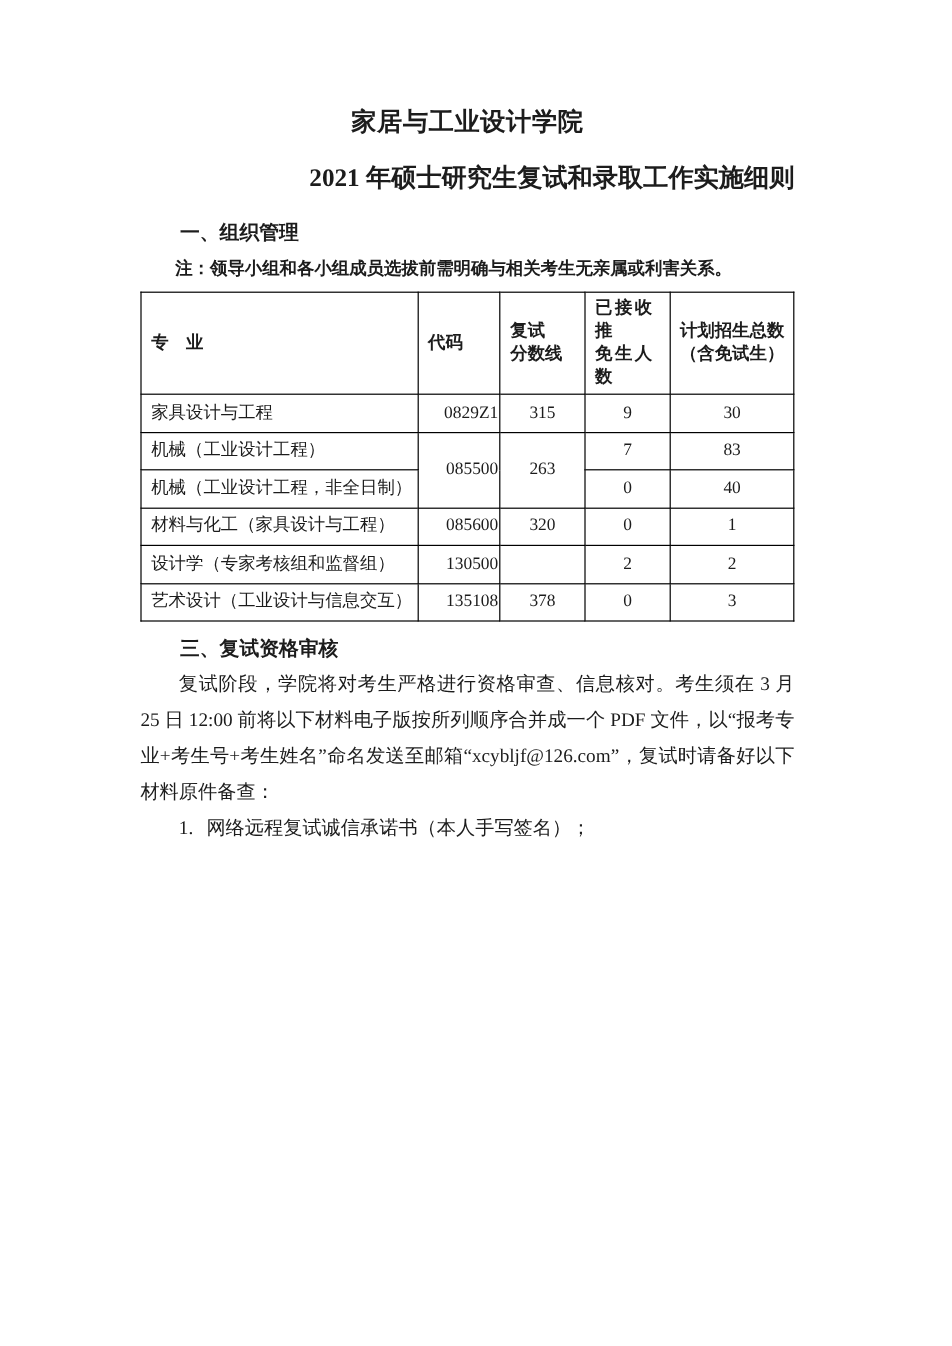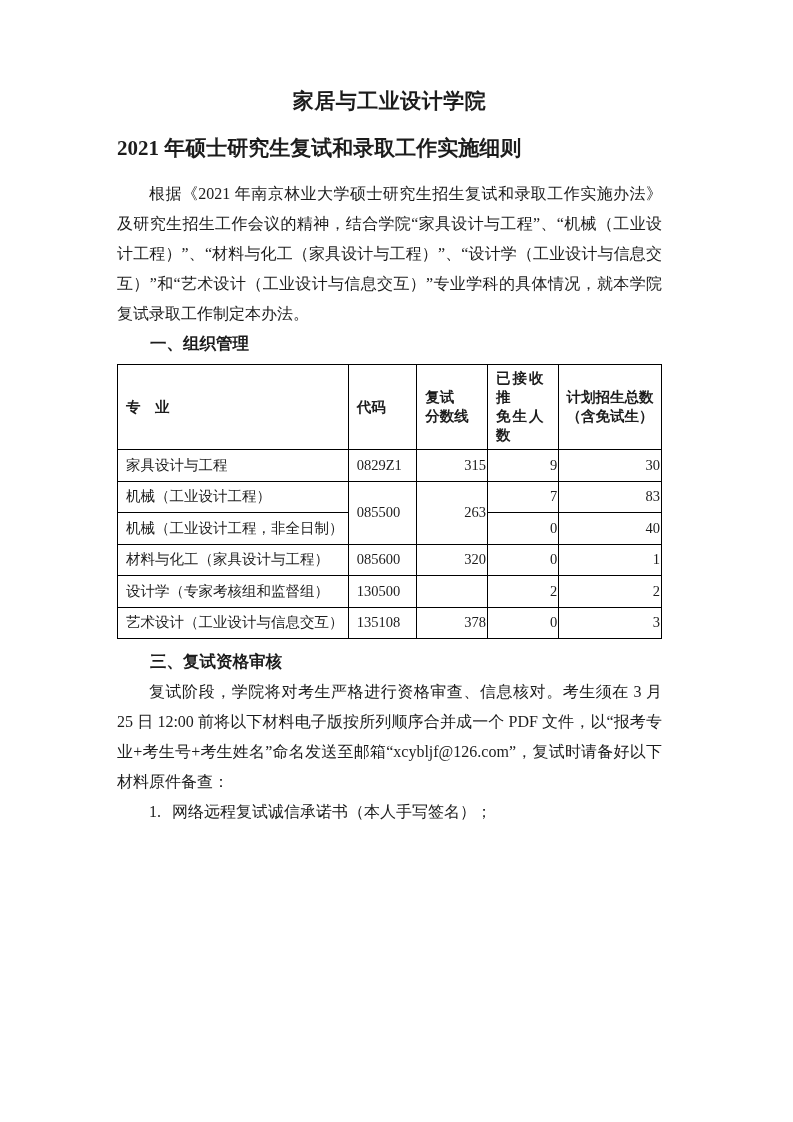--- a/index.html
+++ b/index.html
@@ -18,21 +18,21 @@
   .doc-title {
     margin: 0 0 17px 0;
     text-align: center;
     font-size: 21px;
     font-weight: 700;
     line-height: 30px;
     letter-spacing: 0.5px;
   }
   .doc-subtitle {
     margin: 0 0 16px 0;
-    text-align: left;
+    text-align: right;
     font-size: 21px;
     font-weight: 700;
     line-height: 30px;
   }
   p.body-par {
     margin: 0;
     font-size: 16px;
     line-height: 30px;
     text-align: justify;
     text-indent: 2em;
@@ -68,40 +68,40 @@
     text-align: left;
     white-space: pre-line;
     line-height: 19px;
     padding: 4px 2px 4px 8px;
     height: 38px;
   }
   .adm-table th.th-plan { text-align: center; padding-left: 2px; margin-left: 35px; }
   .adm-table th.th-tuimian { letter-spacing: 2px; }
   .adm-table td { height: 28.5px; line-height: 19px; }
   .adm-table td.cell-major { text-align: left; padding-left: 8px; }
-  .adm-table td.cell-code  { text-align: left; padding-left: 8px; }
-  .adm-table td.cell-num   { text-align: right; }
+  .adm-table td.cell-code  { text-align: right; padding-left: 8px; }
+  .adm-table td.cell-num   { text-align: center; }
   .list-item {
     font-size: 16px;
     line-height: 30px;
     padding-left: 2em;
   }
   .list-item .li-num { margin-right: 11px; }
 </style>
 </head>
 <body>
 
 <div class="page">
 
   <h1 class="doc-title">家居与工业设计学院</h1>
   <h2 class="doc-subtitle">2021 年硕士研究生复试和录取工作实施细则</h2>
 
-  <p class="body-par">根据《2021 年南京林业大学硕士研究生招生复试和录取工作实施办法》及研究生招生工作会议的精神，结合学院“家具设计与工程”、“机械（工业设计工程）”、“材料与化工（家具设计与工程）”、“设计学（工业设计与信息交互）”和“艺术设计（工业设计与信息交互）”专业学科的具体情况，就本学院复试录取工作制定本办法。</p>
 
   <h3 class="sec-heading">一、组织管理</h3>
+  <p class="note-line">注：领导小组和各小组成员选拔前需明确与相关考生无亲属或利害关系。</p>
 
 
   <table class="adm-table">
     <colgroup>
       <col style="width:42.4%">
       <col style="width:12.6%">
       <col style="width:13.0%">
       <col style="width:13.1%">
       <col style="width:18.9%">
     </colgroup>

